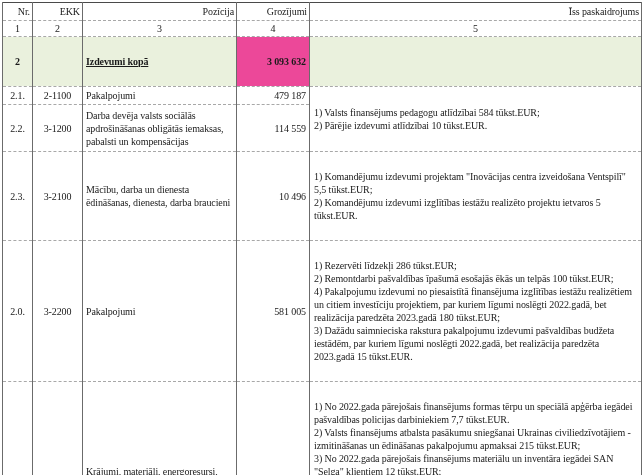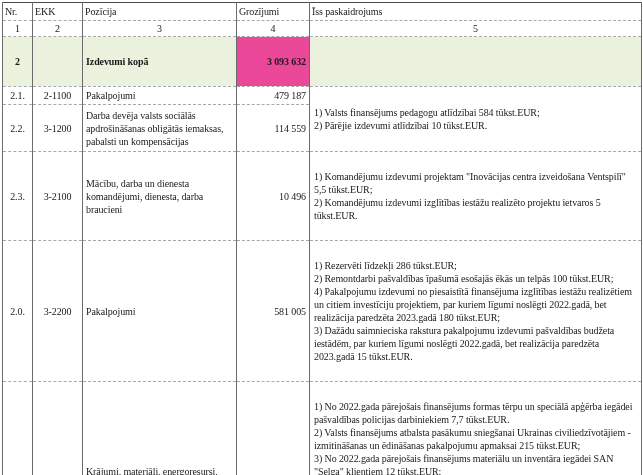--- a/index.html
+++ b/index.html
@@ -33,21 +33,21 @@
   td, th {
     border-left: 1px solid #6b6b6b;
     border-right: 1px solid #6b6b6b;
     border-top: 1px dashed #a8a8a8;
     border-bottom: 1px dashed #a8a8a8;
     padding: 1px 2px;
     vertical-align: middle;
     font-weight: normal;
     overflow: hidden;
   }
-  th { text-align: left; margin-left: 32px; }
+  th { text-align: right; margin-left: 32px; }
   .c-center { text-align: center; }
   .c-left   { text-align: left; padding-left: 3px; }
   .c-num    { text-align: right; padding-right: 3px; }
   .c-note   { text-align: left; padding: 18px 4px; white-space: pre-line; line-height: 13px; }
   tr.total-row td {
     background: #eaf1dd;
     font-weight: bold;
   }
   tr.hdr-row th { height: 15px; }
   tr.num-row td { height: 13px; }
@@ -79,21 +79,21 @@
       <td class="c-center">1</td>
       <td class="c-center">2</td>
       <td class="c-center">3</td>
       <td class="c-center">4</td>
       <td class="c-center">5</td>
     </tr>
 
     <tr class="total-row">
       <td class="c-center" style="background: rgb(234, 241, 221);">2</td>
       <td class="c-center" style="background: rgb(234, 241, 221);"></td>
-      <td class="c-left" style="background: rgb(234, 241, 221);">Izdevumi kopā</td>
+      <td class="c-left" style="background: rgb(234, 241, 221); text-decoration: underline;">Izdevumi kopā</td>
       <td class="c-num" style="background: #ec4899;">3 093 632</td>
       <td class="c-note" style="background: rgb(234, 241, 221);"></td>
     </tr>
 
     <tr style="height:18px">
       <td class="c-center">2.1.</td>
       <td class="c-center">2-1100</td>
       <td class="c-left">Pakalpojumi</td>
       <td class="c-num">479 187</td>
       <td class="c-note" rowspan="2">1) Valsts finansējums pedagogu atlīdzībai 584 tūkst.EUR;
@@ -103,21 +103,21 @@
     <tr style="height:47px">
       <td class="c-center">2.2.</td>
       <td class="c-center">3-1200</td>
       <td class="c-left">Darba devēja valsts sociālās apdrošināšanas obligātās iemaksas, pabalsti un kompensācijas</td>
       <td class="c-num">114 559</td>
     </tr>
 
     <tr style="height:53px">
       <td class="c-center">2.3.</td>
       <td class="c-center">3-2100</td>
-      <td class="c-left">Mācību, darba un dienesta komandējumi, dienesta, darba braucieni</td>
+      <td class="c-left">Mācību, darba un dienesta ēdināšanas, dienesta, darba braucieni</td>
       <td class="c-num">10 496</td>
       <td class="c-note">1) Komandējumu izdevumi projektam "Inovācijas centra izveidošana Ventspilī" 5,5 tūkst.EUR;
 2) Komandējumu izdevumi izglītības iestāžu realizēto projektu ietvaros 5 tūkst.EUR.</td>
     </tr>
 
     <tr style="height:119px">
       <td class="c-center">2.0.</td>
       <td class="c-center">3-2200</td>
       <td class="c-left">Pakalpojumi</td>
       <td class="c-num">581 005</td>

